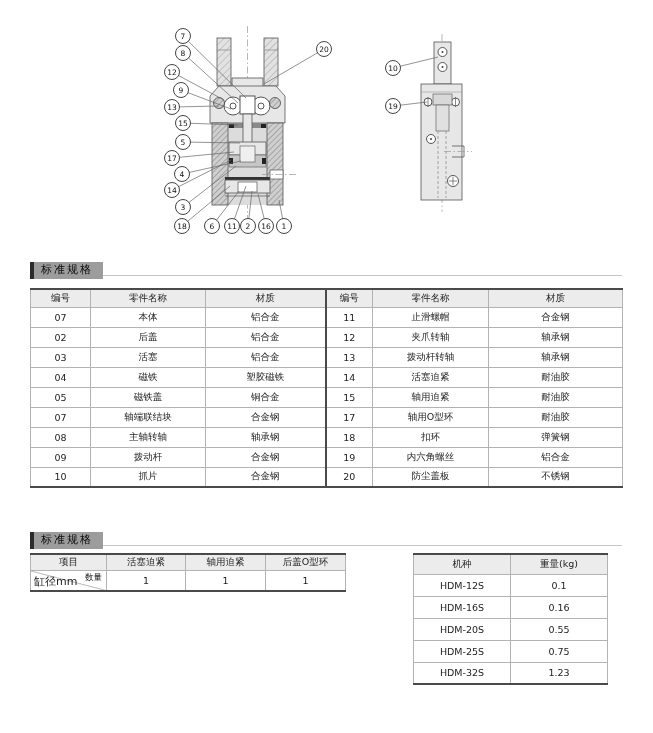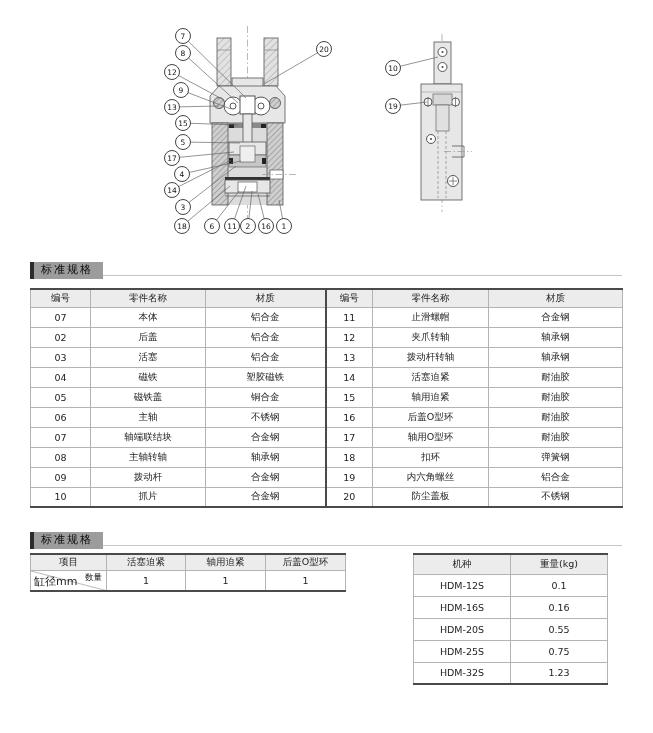--- a/index.html
+++ b/index.html
@@ -294,28 +294,20 @@
         </tr>
         <tr>
           <td>05</td>
           <td>磁铁盖</td>
           <td>铜合金</td>
           <td>15</td>
           <td>轴用迫紧</td>
           <td>耐油胶</td>
         </tr>
         <tr>
-          <td>06</td>
-          <td>主轴</td>
-          <td>不锈钢</td>
-          <td>16</td>
-          <td>后盖O型环</td>
-          <td>耐油胶</td>
-        </tr>
-        <tr>
           <td>07</td>
           <td>轴端联结块</td>
           <td>合金钢</td>
           <td>17</td>
           <td>轴用O型环</td>
           <td>耐油胶</td>
         </tr>
         <tr>
           <td>08</td>
           <td>主轴转轴</td>

